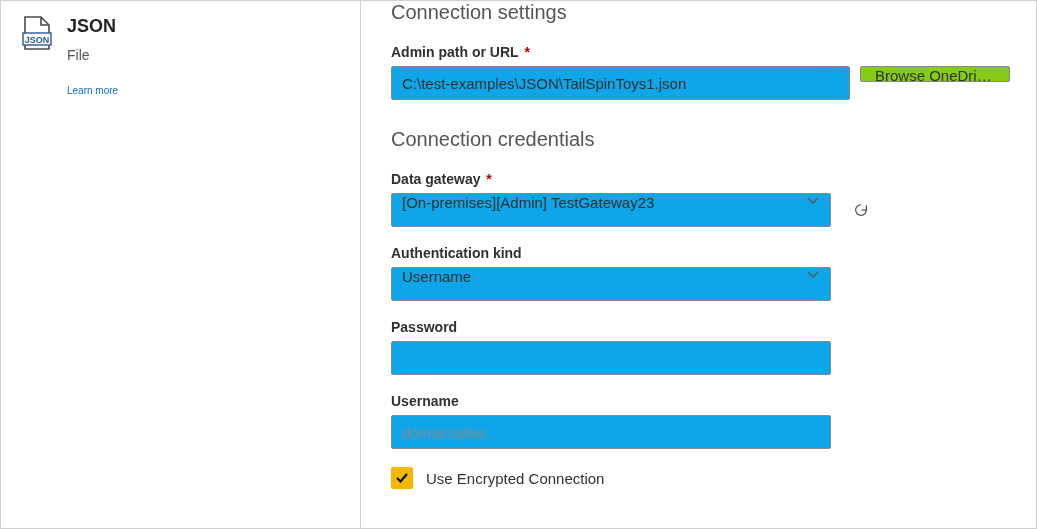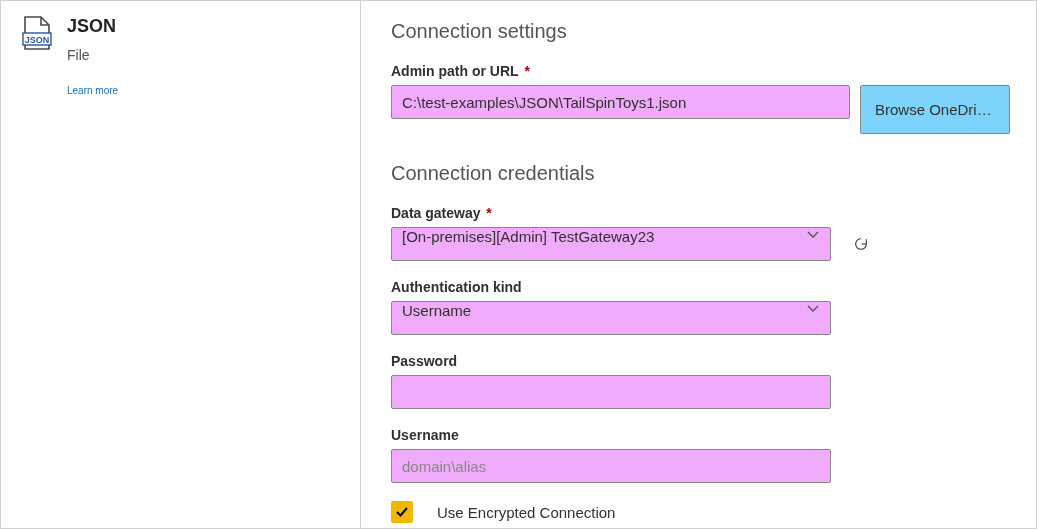--- a/index.html
+++ b/index.html
@@ -47,21 +47,21 @@
     margin-top: 18px;
     margin-left: 46px;
   }
   .learn-more a {
     color: #106ebe;
     text-decoration: none;
     font-size: 10px;
   }
   .main {
     flex: 1;
-    padding: 19px 26px 10px 30px;
+    padding: 0 26px 10px 30px;
     overflow: hidden;
   }
   .section-heading {
     font-size: 20px;
     font-weight: 400;
     color: #555;
     margin: 0 0 20px 0;
   }
   .field-label {
     font-size: 14px;
@@ -77,32 +77,32 @@
     align-items: stretch;
     margin-bottom: 28px;
   }
   .text-input, .select-box {
     height: 34px;
     border: 1px solid #8a8886;
     border-radius: 2px;
     padding: 0 10px;
     font-size: 15px;
     font-family: inherit;
-    background: #f0abfc;
+    background: #0ea5e9;
     color: #323130;
     outline: none;
   }
   .text-input::placeholder { color: #888; }
   .text-input.flex { flex: 1; min-width: 0; }
   .btn {
-    height: 49px;
+    height: 16px;
     padding: 0 14px;
     border: 1px solid #8a8886;
     border-radius: 2px;
-    background: #7dd3fc;
+    background: #84cc16;
     font-size: 15px;
     font-family: inherit;
     color: #323130;
     cursor: pointer;
     white-space: nowrap;
     max-width: 150px;
     overflow: hidden;
     text-overflow: ellipsis;
   }
   .select-box {
@@ -117,21 +117,21 @@
   .field-block .field-label { margin-bottom: 6px; }
   .field-block .text-input, .field-block .select-box { width: 440px; display: flex; }
   .select-row { display: flex; align-items: center; gap: 16px; margin-bottom: 18px; }
   .refresh-btn {
     width: 28px; height: 28px;
     border: none; background: transparent; cursor: pointer;
     display: inline-flex; align-items: center; justify-content: center;
     color: #333;
   }
   .checkbox-row {
-    display: flex; align-items: center; gap: 24px; margin-top: 12px; text-align: right;
+    display: flex; align-items: center; gap: 13px; margin-top: 12px; text-align: right;
   }
   .checkbox {
     width: 22px; height: 22px;
     background: #f2b800;
     border-radius: 2px;
     display: inline-flex; align-items: center; justify-content: center;
     cursor: pointer;
   }
   .checkbox svg { width: 14px; height: 14px; }
   .checkbox-label { font-size: 15px; color: #323130; }

